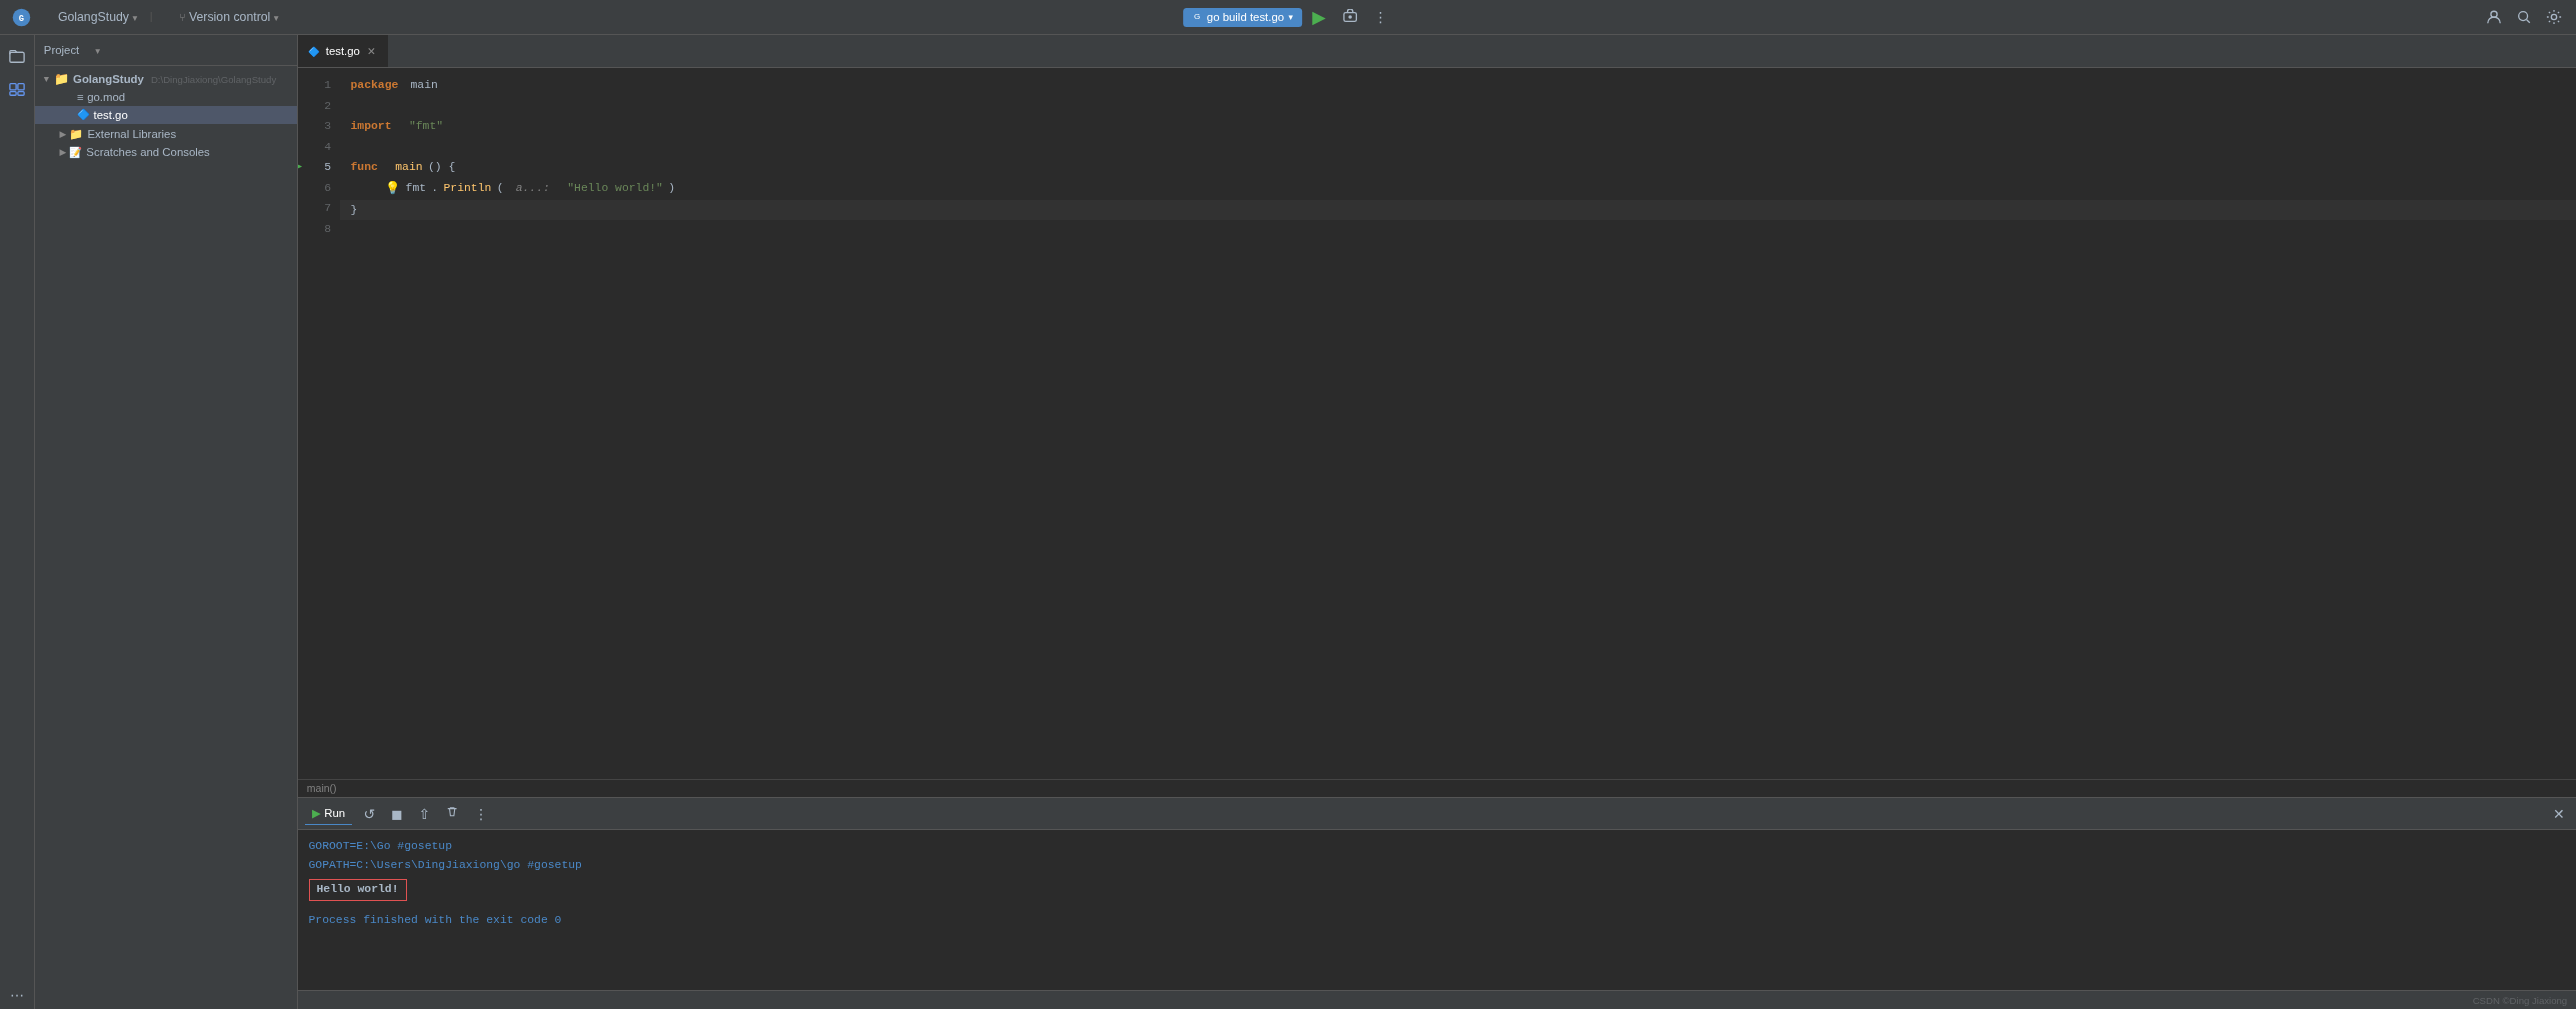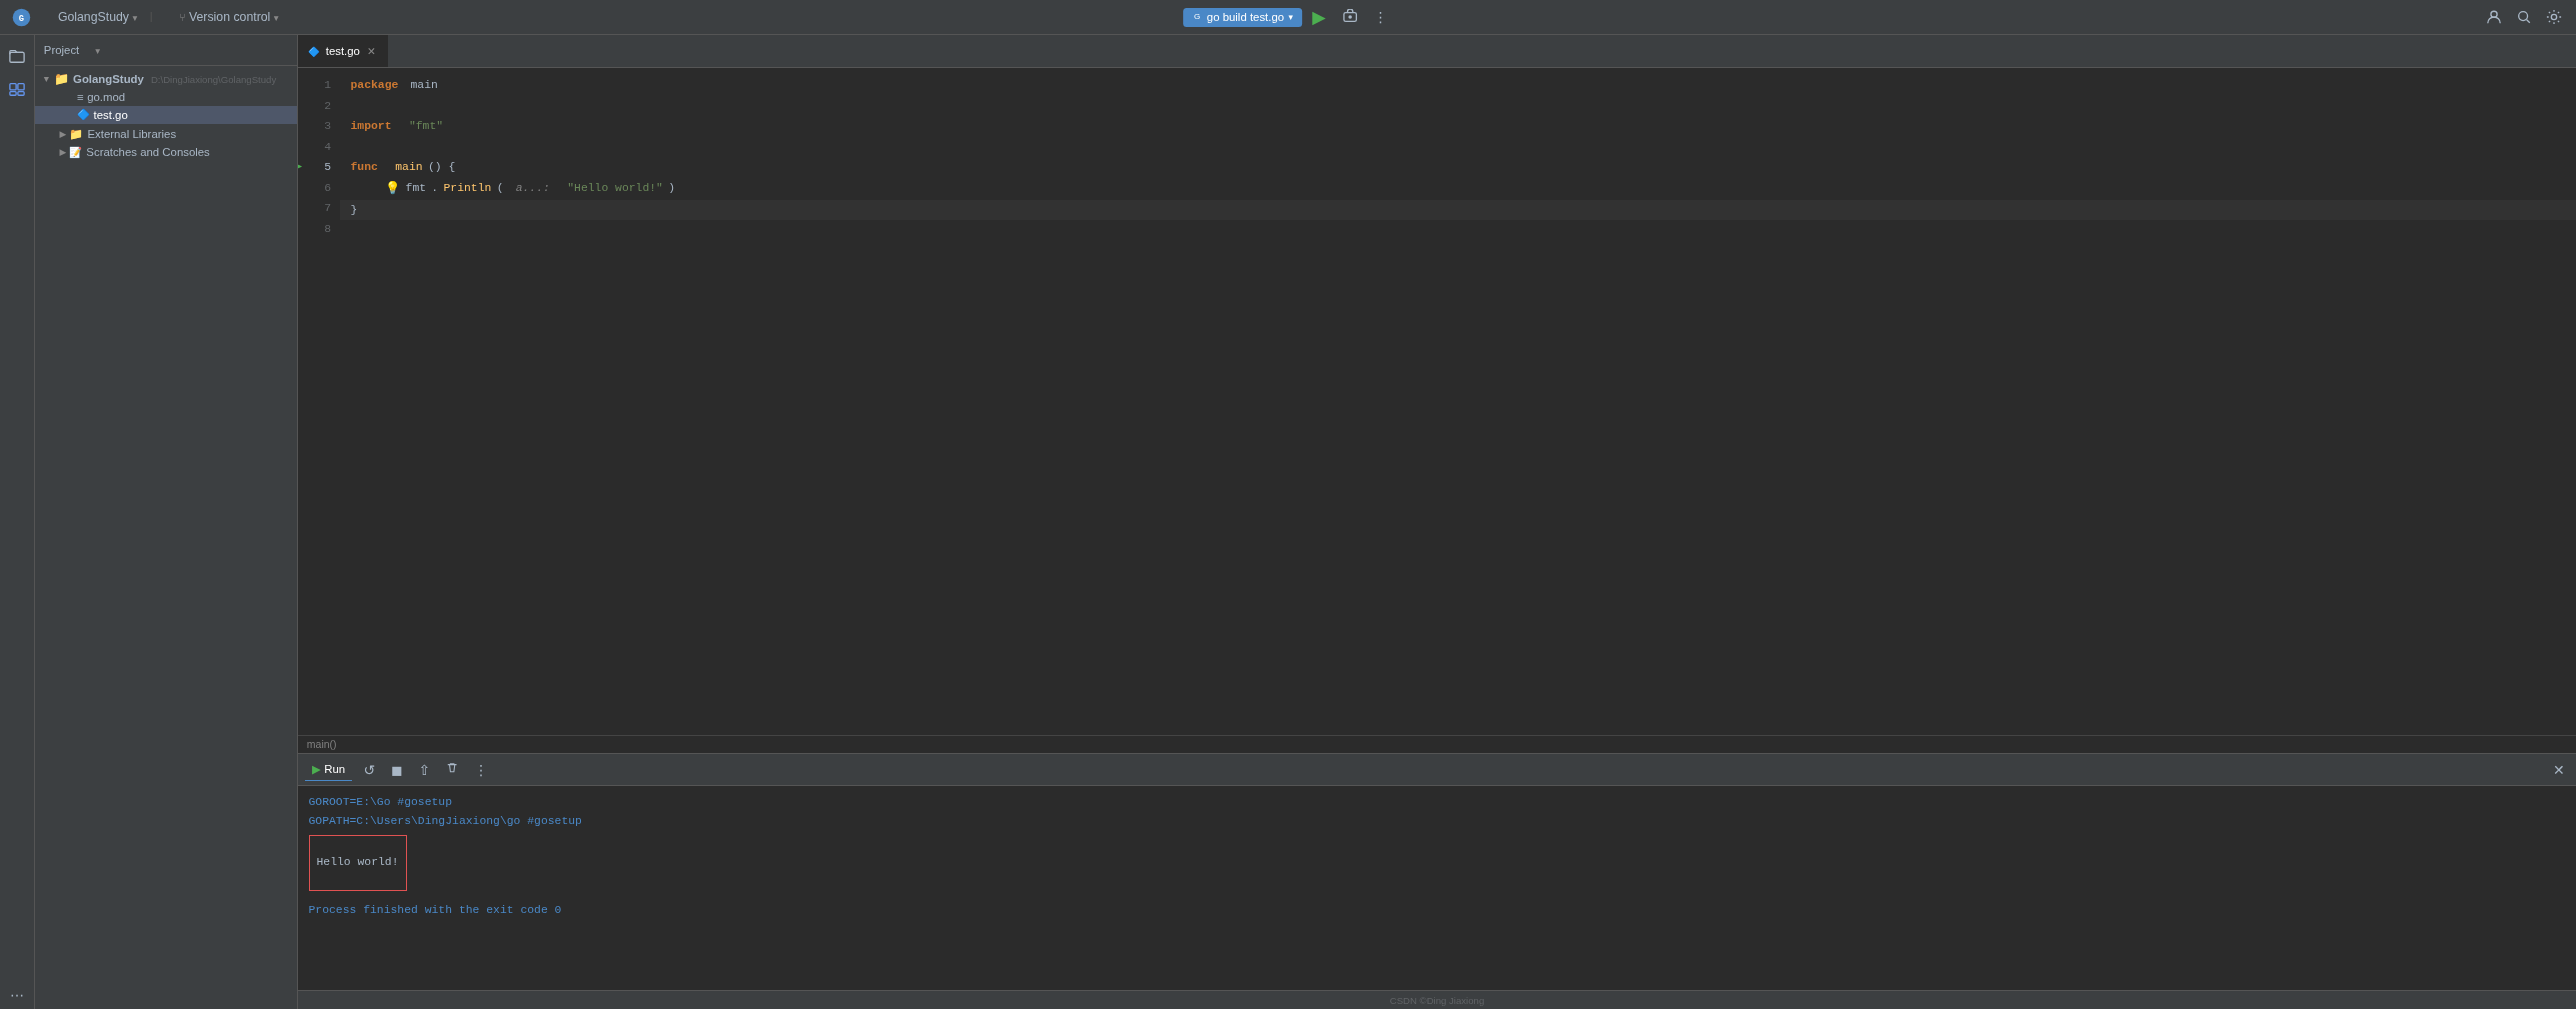--- a/index.html
+++ b/index.html
@@ -360,40 +360,39 @@
       overflow-y: auto;
       font-family: 'Consolas', 'Courier New', monospace;
       font-size: 11.4px;
       line-height: 1.7;
     }
     .console-line { color: #a9b7c6; }
     .console-line.blue { color: #4a88c7; }
     .hello-world-box {
       display: inline-block;
       border: 1.8px solid #e05252;
-      padding: 17px 7px;
-      color: #a9b7c6;
-      font-weight: normal;
+      padding: 0 7px;
+      color: #a9b7c6;
+      font-weight: bold;
       margin: 3.5px 0;
     }
     .process-finished { color: #4a88c7; font-weight: normal; margin-top: 3.5px; }
 
     
     .status-bar {
       height: 19px;
       background: #3c3f41;
       border-top: 0.9px solid #555;
       display: flex;
       align-items: center;
-      justify-content: center;
+      justify-content: flex-end;
       padding: 0 8.8px;
       font-family: sans-serif;
       font-size: 9.6px;
       color: #606366;
-      margin-top: 44px;
     }
   </style>
 </head>
 <body>
 
 <div class="titlebar">
   <div class="titlebar-left">
     <div class="app-logo">
       <svg width="21" height="21" viewBox="0 0 24 24" style="font-size:13px">
         <circle cx="12" cy="12" r="10" fill="#4a88c7"></circle>

